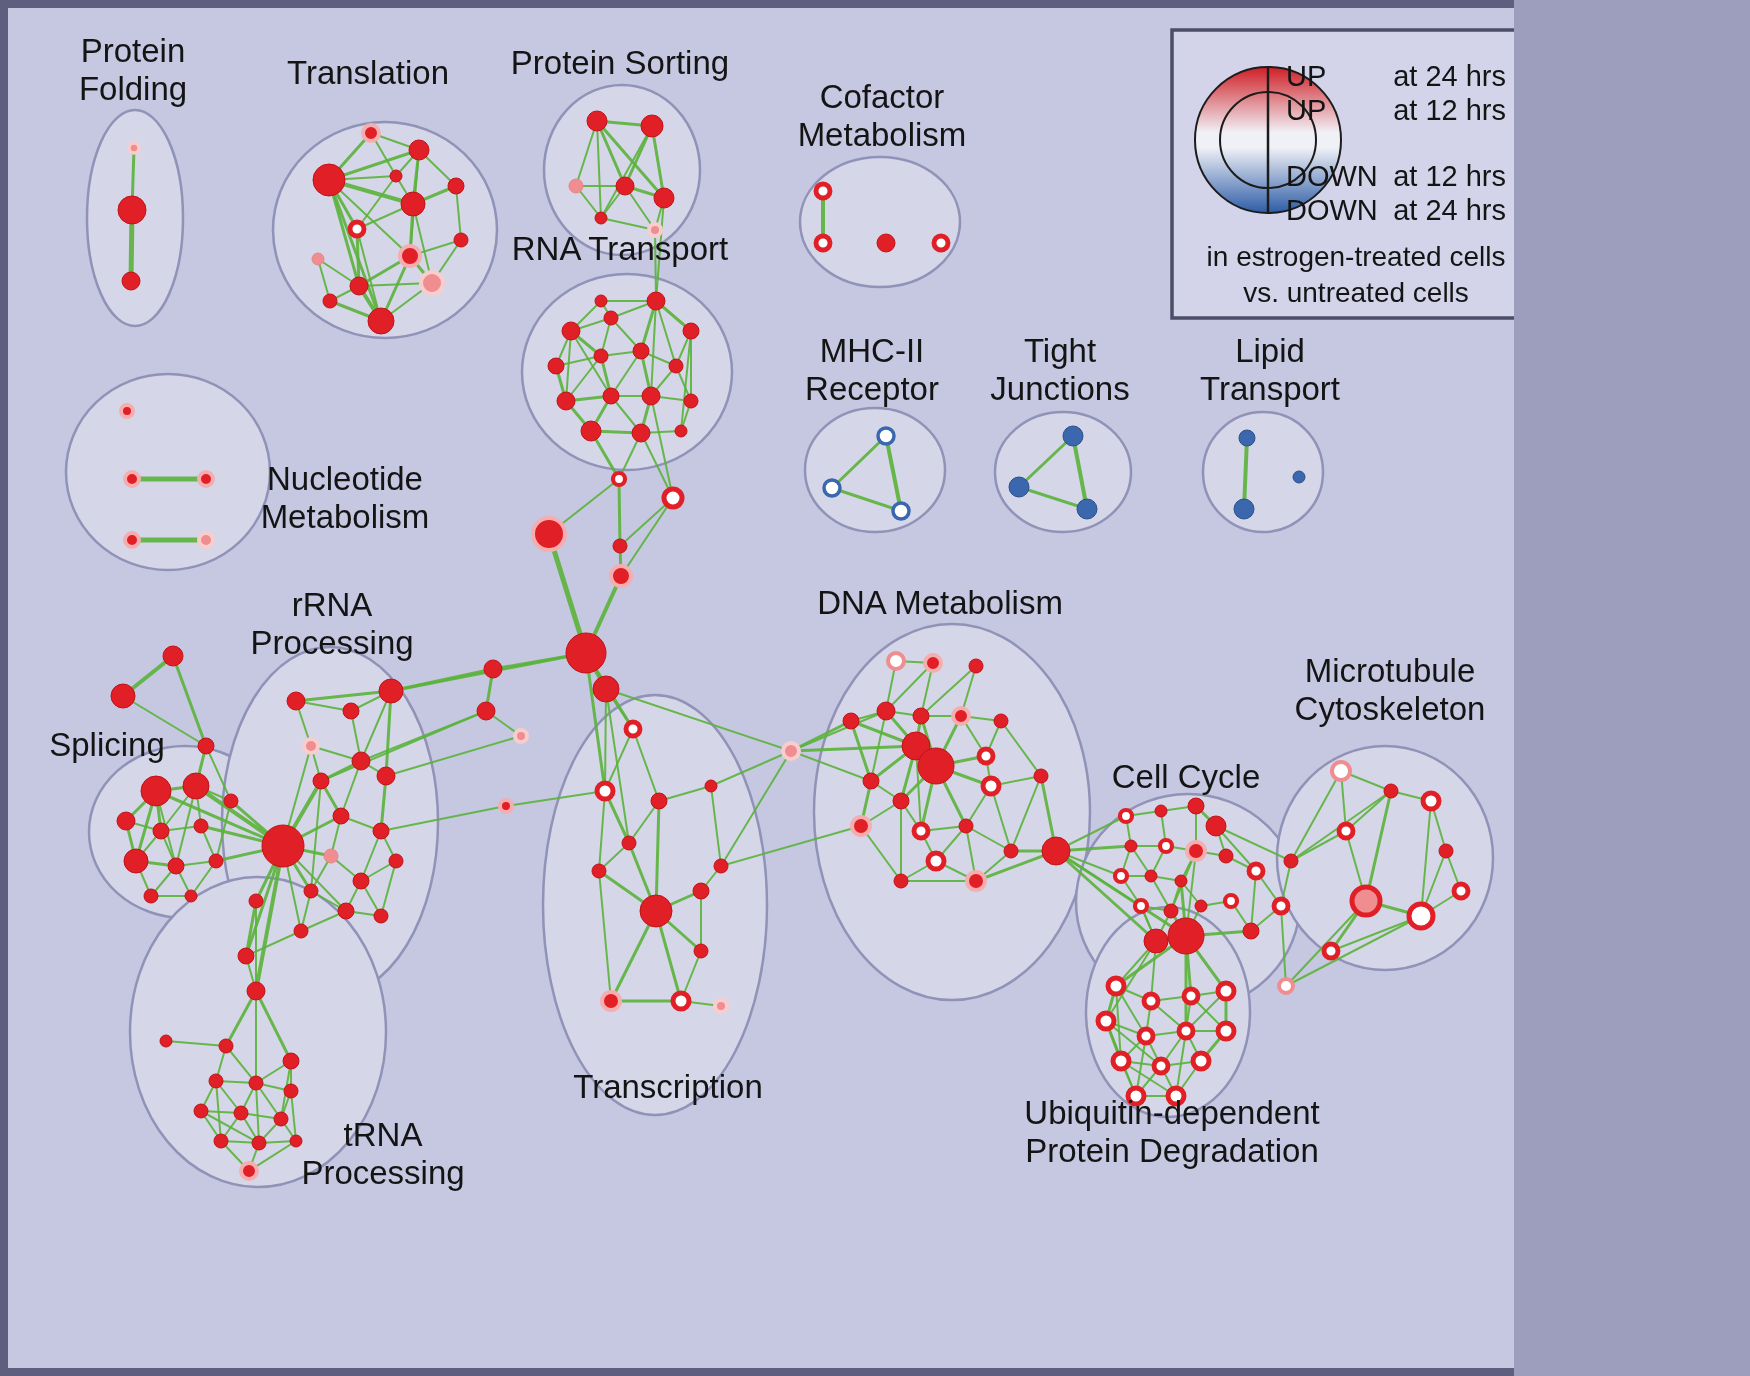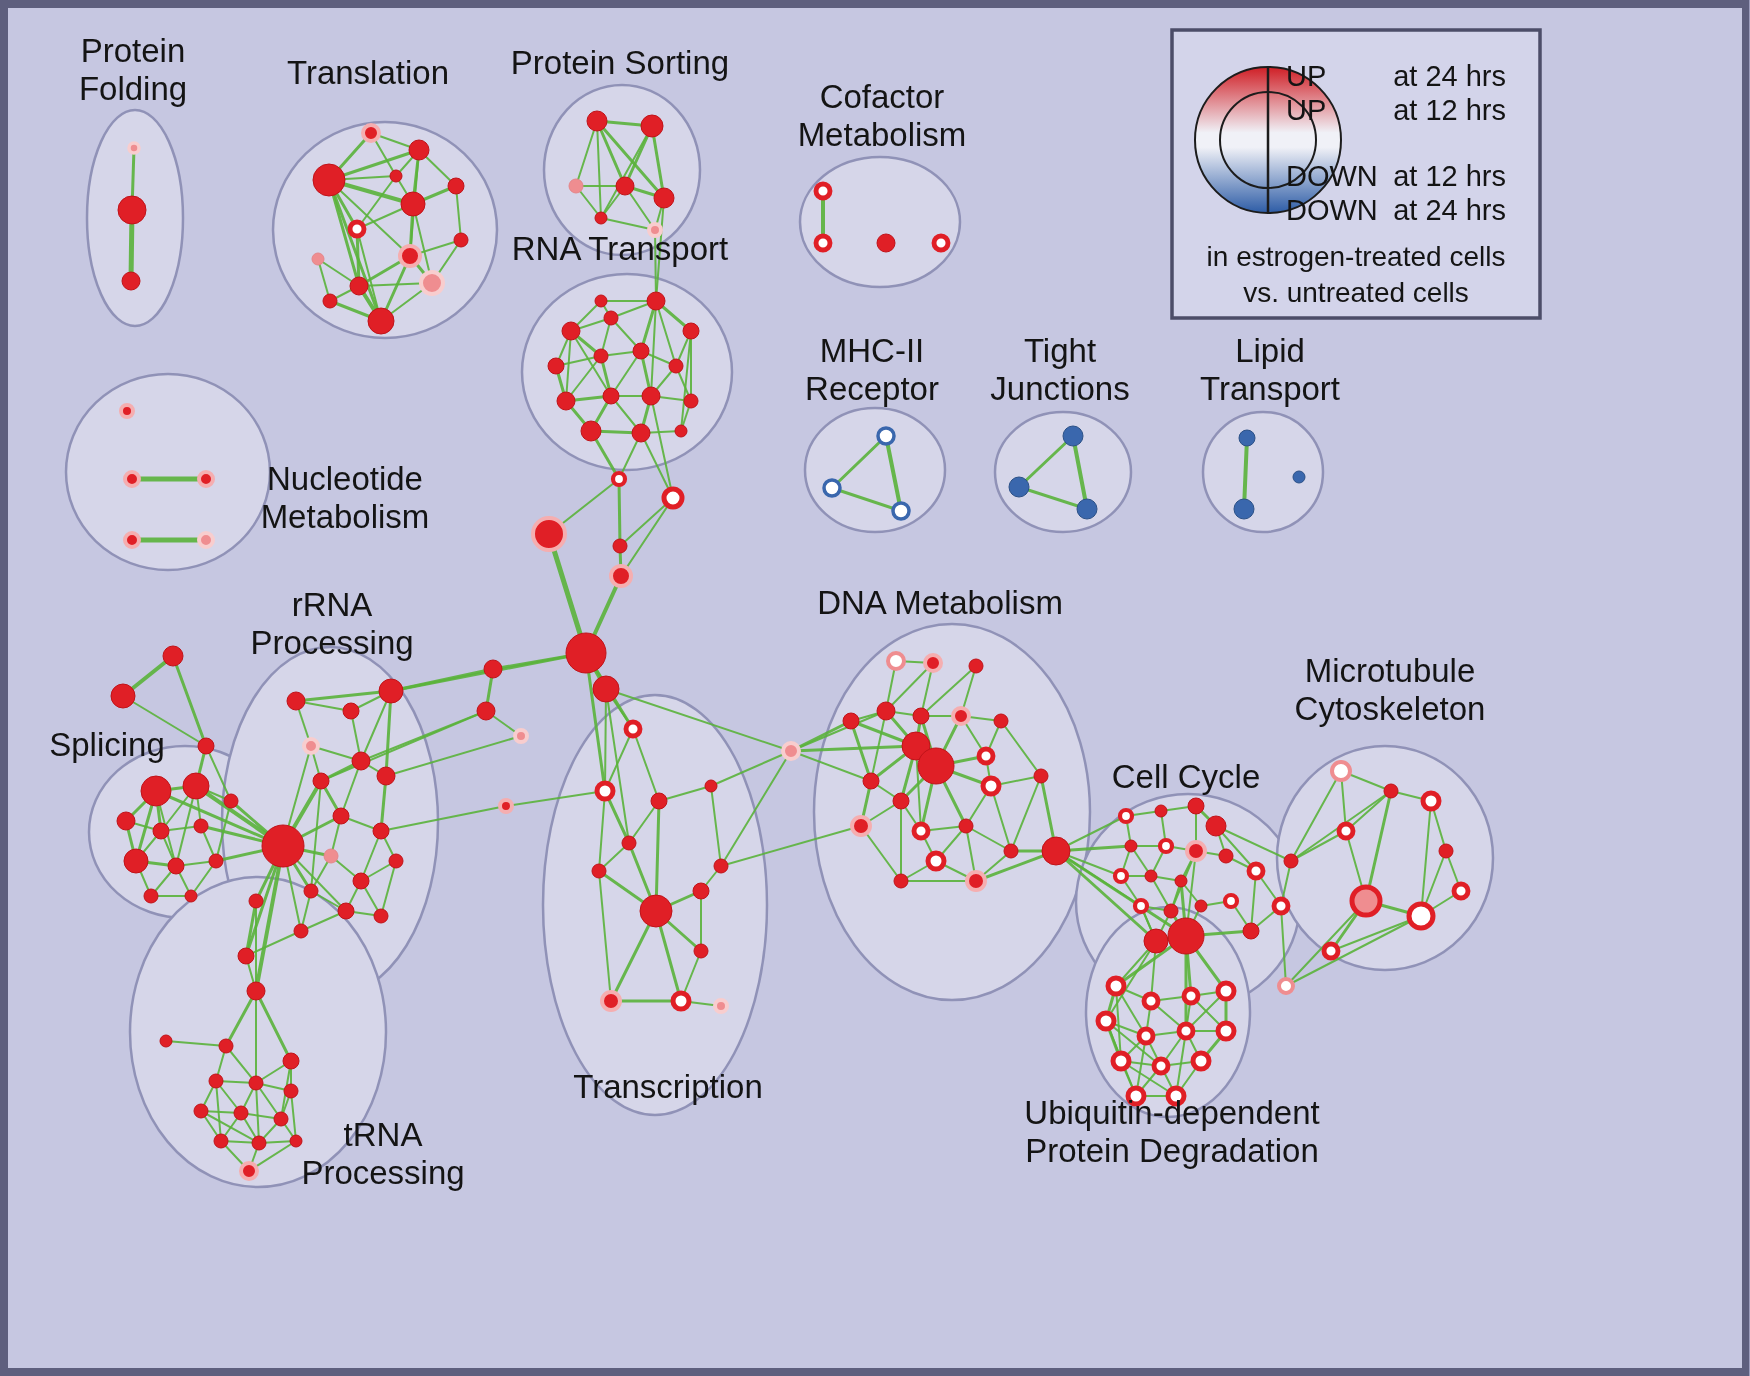--- a/index.html
+++ b/index.html
@@ -1,16 +1,16 @@
 <!DOCTYPE html>
 <html><head>
 <meta charset="utf-8">
 <style>
   html,body{margin:0;padding:0;background:#9d9dbd;}
-  .stage{width:1749px;height:1376px;position:relative;background:#c6c7e1;overflow:hidden;}
+  .stage{width:1514px;height:1376px;position:relative;background:#c6c7e1;overflow:hidden;}
   svg{display:block;}
   text{font-family:"Liberation Sans",sans-serif;}
   .clabel{font-size:33px;fill:#141414;}
   .llabel{font-size:29px;fill:#141414;}
   .lfoot{font-size:28px;fill:#141414;}
 </style>
 </head>
 <body>
 
 <div class="stage">

